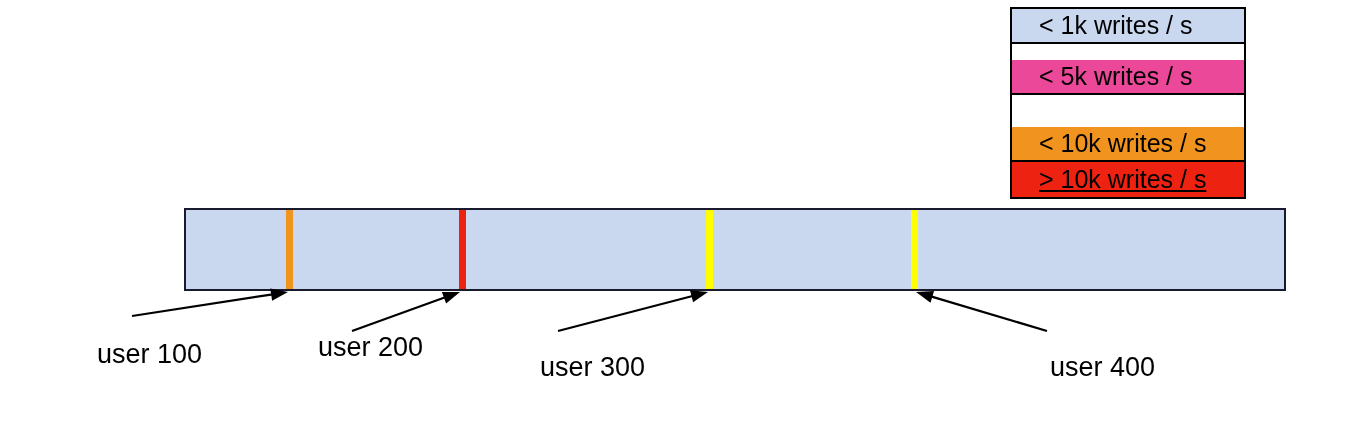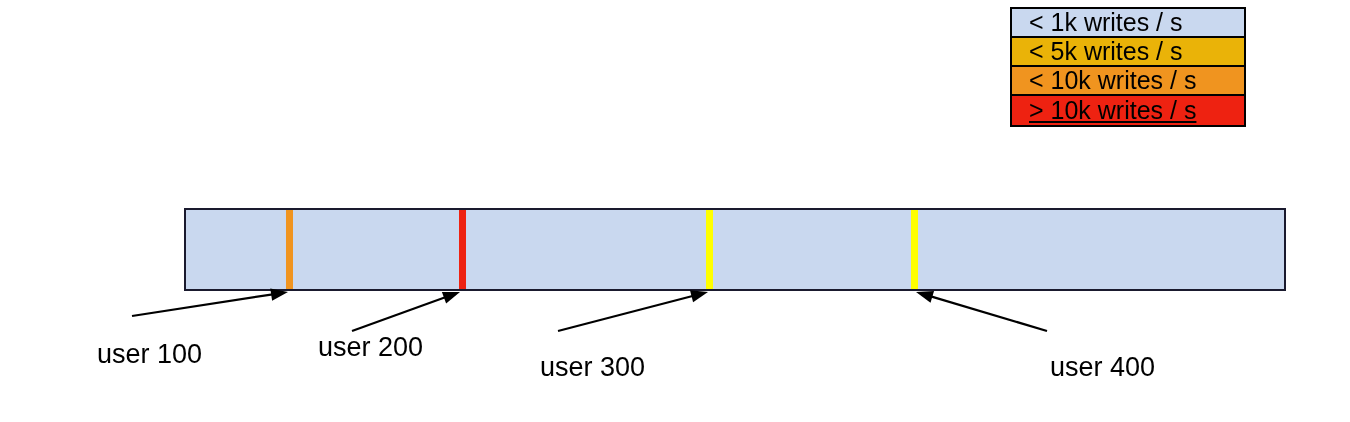--- a/index.html
+++ b/index.html
@@ -23,26 +23,26 @@
   
   #legend {
     position: absolute;
     left: 1010px;
     top: 7px;
     width: 236px;
     border: 2px solid #000000;
     box-sizing: border-box;
   }
   .legend-row {
-    height: 29px;
+    height: 35px;
     box-sizing: border-box;
     display: flex;
     align-items: center;
     border-bottom: 2px solid #000000;
-    padding-left: 17px;
+    padding-left: 27px;
   }
   .legend-row:last-child {
     border-bottom: none;
     text-decoration: underline;
   }
   .legend-label {
     font-size: 25px;
     line-height: 1;
     white-space: nowrap;
     letter-spacing: 0px;
@@ -94,24 +94,24 @@
 </style>
 </head>
 <body>
 
 <div id="canvas">
 
   <div id="legend" style="border-color: rgb(0, 0, 0);">
     <div class="legend-row" style="background: rgb(201, 216, 239);">
       <span class="legend-label">&lt; 1k writes / s</span>
     </div>
-    <div class="legend-row" style="background: #eab308;">
+    <div class="legend-row" style="background: #ec4899; margin-top: 16px;">
       <span class="legend-label">&lt; 5k writes / s</span>
     </div>
-    <div class="legend-row" style="background: rgb(240, 148, 31);">
+    <div class="legend-row" style="background: rgb(240, 148, 31); margin-top: 32px;">
       <span class="legend-label">&lt; 10k writes / s</span>
     </div>
     <div class="legend-row" style="background: rgb(238, 34, 17);">
       <span class="legend-label">&gt; 10k writes / s</span>
     </div>
   </div>
 
 
   <div id="bar" style="background: rgb(201, 216, 239); border-color: rgb(26, 26, 46);">
     <div class="stripe" style="background: rgb(240, 148, 31); left: 100px;"></div>

